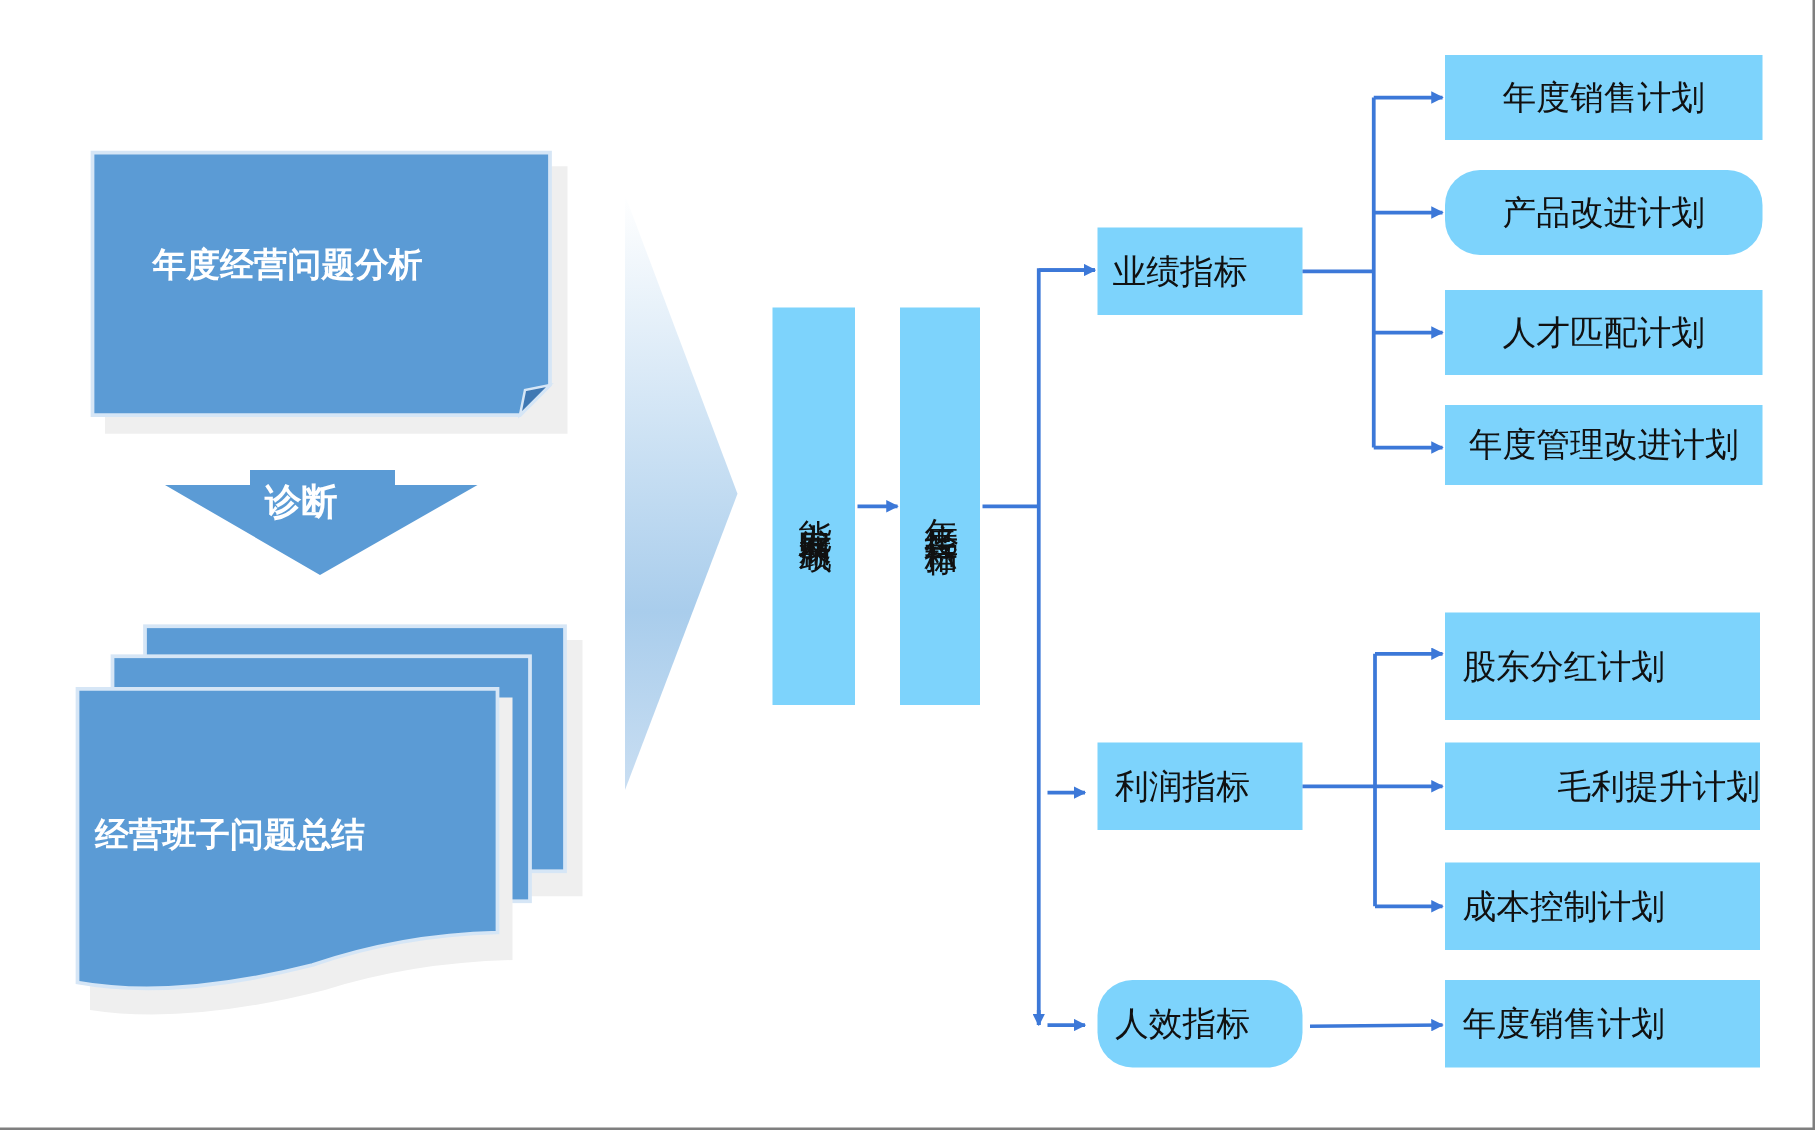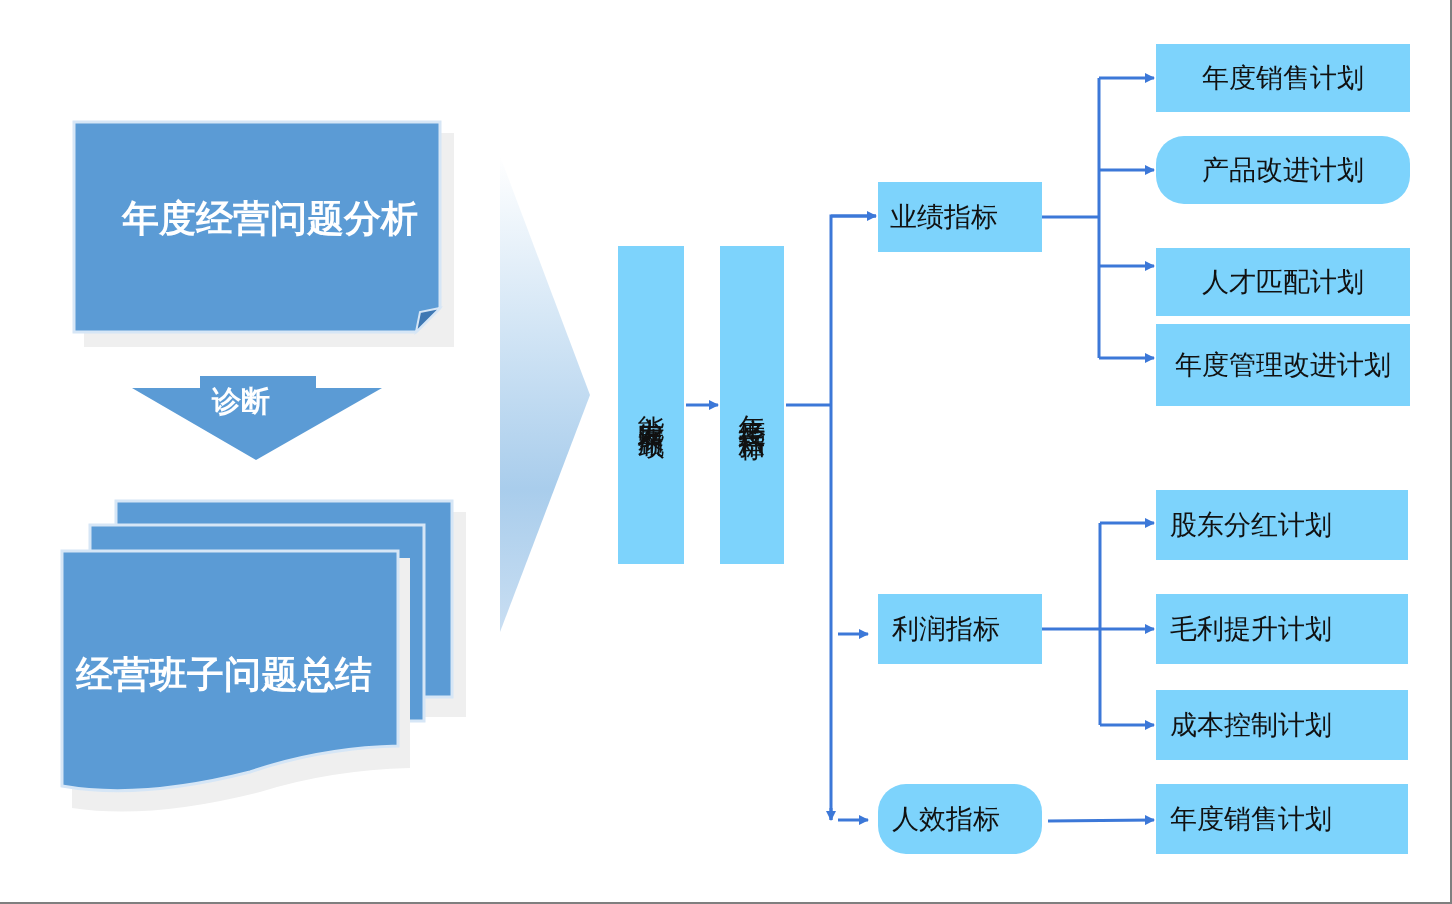--- a/index.html
+++ b/index.html
@@ -20,21 +20,21 @@
     color: #111; font-size: 27px;
   }
   .box-left { justify-content: flex-start; padding-left: 14px; box-sizing: border-box; }
 
   .vert-text {
     writing-mode: vertical-rl; text-orientation: upright;
     letter-spacing: 4px; font-size: 27px; color: #111;
   }
 
   .white-title {
-    position: absolute; color: #ffffff; font-weight: bold; font-size: 37px;
+    position: absolute; color: #ffffff; font-weight: bold; font-size: 27px;
     white-space: nowrap;
   }
 </style>
 </head>
 <body>
 
 <div class="frame"></div>
 
 <svg class="layer" width="1452" height="904">
   <defs>
@@ -80,31 +80,31 @@
 <div class="box-light box-left" style="left:878px; top:784px; width:164px; height:70px;border-radius:28px;">
   <span>人效指标</span>
 </div>
 
 <div class="box-light" style="left:1156px; top:44px; width:254px; height:68px;">
   <span>年度销售计划</span>
 </div>
 <div class="box-light" style="left:1156px; top:136px; width:254px; height:68px;border-radius:28px;">
   <span>产品改进计划</span>
 </div>
-<div class="box-light" style="left:1156px; top:248px; width:254px; height:68px;">
+<div class="box-light" style="left:1156px; top:232px; width:254px; height:68px;">
   <span>人才匹配计划</span>
 </div>
-<div class="box-light" style="left:1156px; top:324px; width:254px; height:82px;">
+<div class="box-light" style="left:1156px; top:324px; width:254px; height:64px;">
   <span>年度管理改进计划</span>
 </div>
 
-<div class="box-light box-left" style="left:1156px; top:490px; width:252px; height:70px;">
+<div class="box-light box-left" style="left:1156px; top:490px; width:252px; height:86px;">
   <span>股东分红计划</span>
 </div>
-<div class="box-light box-left" style="left:1156px; top:594px; width:252px; height:70px;">
+<div class="box-light box-left" style="left:1156px; top:594px; width:252px; height:70px;justify-content:flex-end;">
   <span>毛利提升计划</span>
 </div>
 <div class="box-light box-left" style="left:1156px; top:690px; width:252px; height:70px;">
   <span>成本控制计划</span>
 </div>
 
 <div class="box-light box-left" style="left:1156px; top:784px; width:252px; height:70px;">
   <span>年度销售计划</span>
 </div>
 

